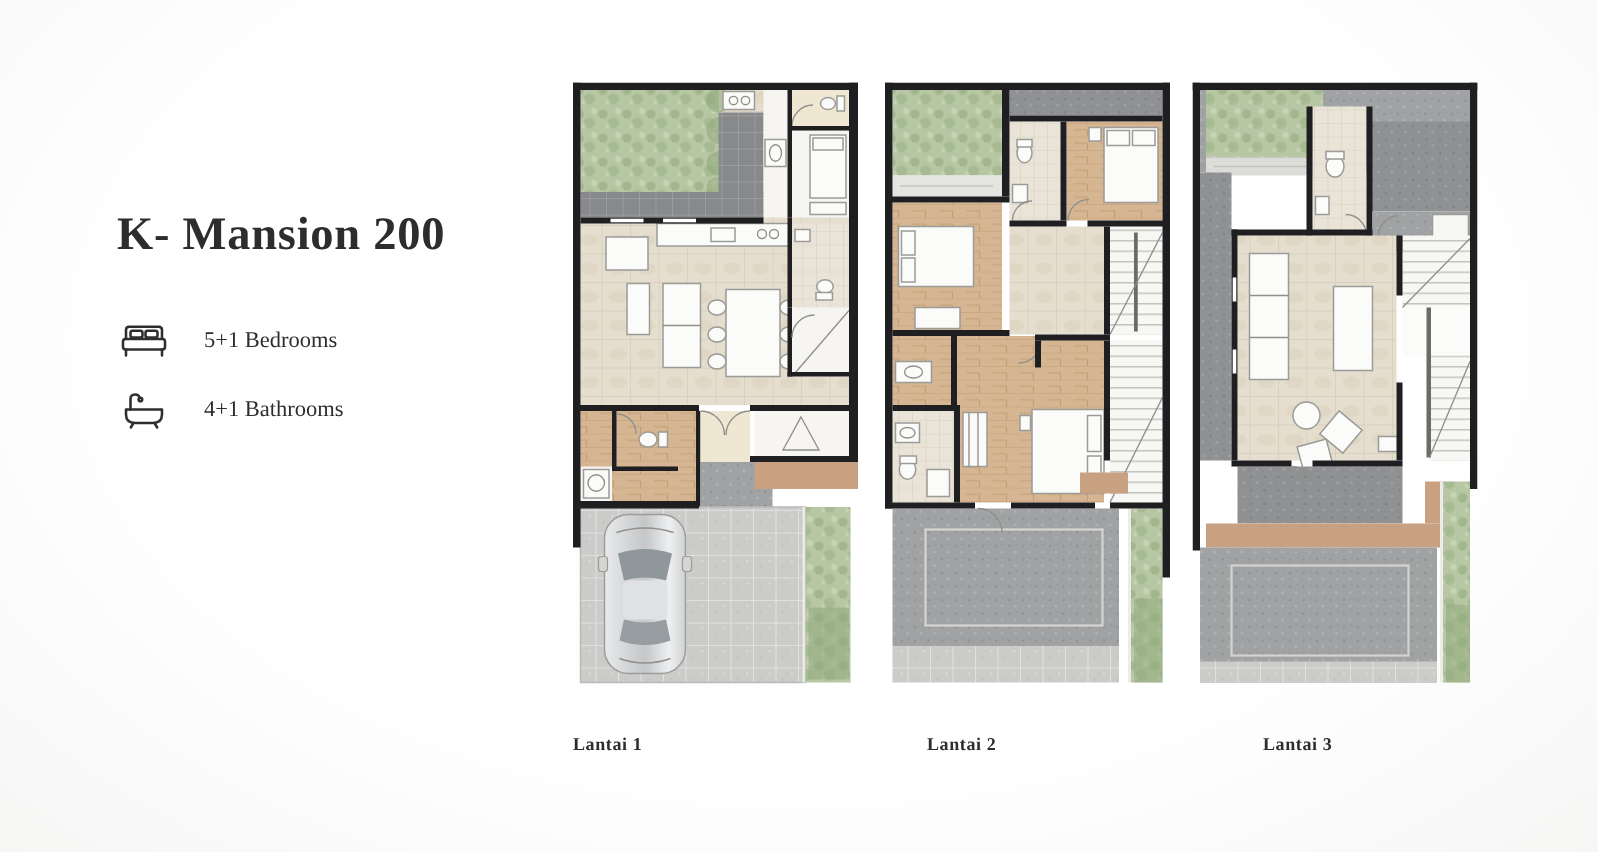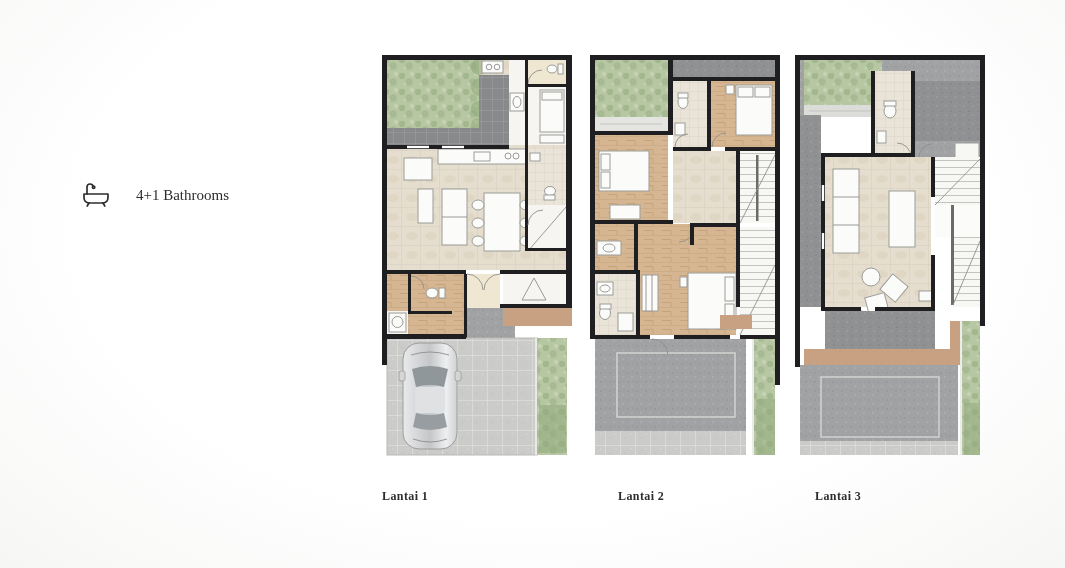--- a/index.html
+++ b/index.html
@@ -17,21 +17,21 @@
   .info-panel{position:absolute;left:78px;top:140px;width:280px}
   .title{font-size:31px;font-weight:700;letter-spacing:.5px;margin:0;line-height:1.05}
   .subtitle{font-size:16px;margin-top:8px}
   .features{margin-top:40px;display:flex;flex-direction:column;gap:16px}
   .feature{display:flex;align-items:center;gap:22px;font-size:15px}
   .feature .ic{width:36px;height:30px;display:flex;align-items:center;justify-content:center}
   .plan{position:absolute;top:55px;width:190px;height:402px}
   .plan-1{left:382px}.plan-2{left:590px}.plan-3{left:795px}
   .caption{position:absolute;top:489px;width:190px;text-align:left;
            font-size:12px;font-weight:700;letter-spacing:.4px}
-  .cap-1{left:382px}.cap-2{left:618px}.cap-3{left:815px}
+  .cap-1{left:382px}.cap-2{left:618px}.cap-3{left:842px}
   
   .wl{fill:var(--c-wall)}
   .fu{fill:#fbfbf9;stroke:#9b9b98;stroke-width:1}
   .dr{fill:none;stroke:#8f8f8c;stroke-width:.9}
   .ln{fill:none;stroke:#c3c3c0;stroke-width:1}
   .ico{stroke:#2e2e2e;stroke-width:1.7;fill:none;stroke-linecap:round;stroke-linejoin:round}
 </style>
 </head>
 <body>
 
@@ -86,22 +86,37 @@
     <linearGradient id="carpaint" x1="0" y1="0" x2="1" y2="0">
       <stop offset="0" stop-color="#e9eaeb"></stop>
         <stop offset=".5" stop-color="#c4c6c8"></stop>
       <stop offset=".8" stop-color="#eeeff0"></stop>
         <stop offset="1" stop-color="#cfd1d3"></stop>
     </linearGradient>
   </defs>
 </svg>
 
 <div class="info-panel">
+  <h1 class="title">K- Mansion 200</h1>
 
   <div class="features">
+    <div class="feature">
+      <span class="ic">
+        <svg width="34" height="26" viewBox="0 0 34 26">
+          <g class="ico">
+            <path d="M5 11 V5 q0-2.2 2.2-2.2 h19.6 Q29 2.8 29 5 v6"></path>
+            <rect x="8" y="5.5" width="8" height="4.5" rx="1.4"></rect>
+            <rect x="18" y="5.5" width="8" height="4.5" rx="1.4"></rect>
+            <rect x="3" y="11" width="28" height="7" rx="1.6"></rect>
+            <path d="M5 18 v4 M29 18 v4"></path>
+          </g>
+        </svg>
+      </span>
+      <span>5+1 Bedrooms</span>
+    </div>
     <div class="feature">
       <span class="ic">
         <svg width="32" height="28" viewBox="0 0 32 28">
           <g class="ico">
             <path d="M7 13 V6 q0-3 3-3 q2.8 0 3 2.4"></path>
             <circle cx="13.6" cy="6.3" r="1.2"></circle>
             <path d="M4 13 H28 v3.4 q0 5.6-6.2 5.6 H10.2 Q4 22 4 16.4 Z"></path>
             <path d="M9 22 l-1.8 3 M23 22 l1.8 3"></path>
           </g>
         </svg>

